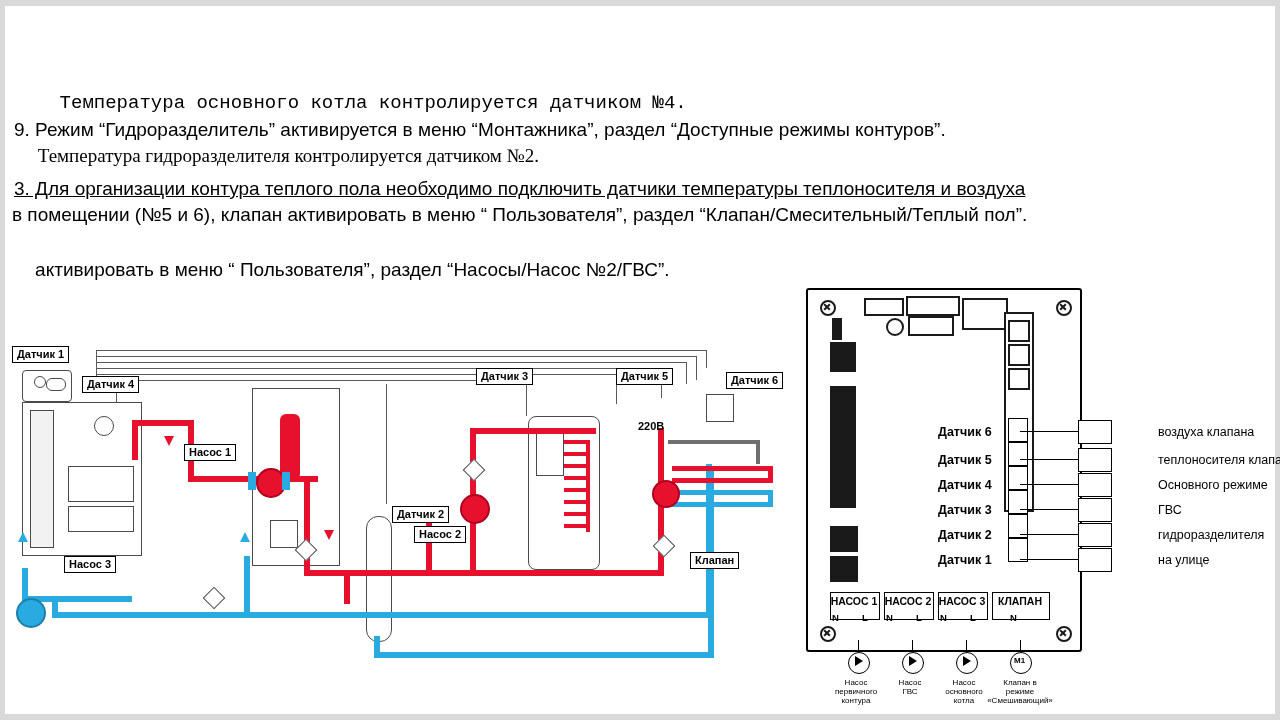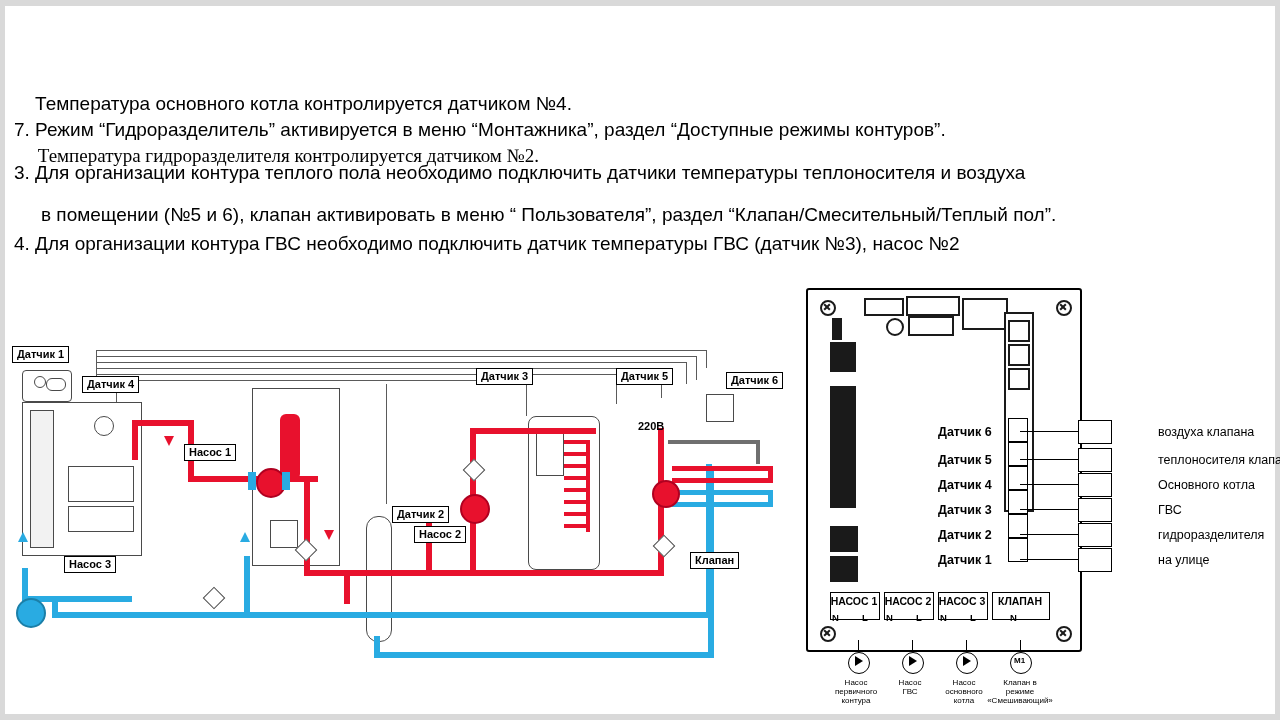--- a/index.html
+++ b/index.html
@@ -45,26 +45,26 @@
 </head>
 <body>
 
 <div class="frame">
   <div class="bar-top"></div>
   <div class="bar-bottom"></div>
   <div class="bar-left"></div>
   <div class="bar-right"></div>
 
 
-  <div class="txt" style="left:14px;top:91px;">    Температура основного котла контролируется датчиком №4.</div>
-  <div class="txt" style="left:14px;top:117px;">7. Режим “Гидроразделитель” активируется в меню “Монтажника”, раздел “Доступные режимы контуров”.</div>
+  <div class="txt" style="left:14px;top:91px;font-family:Liberation Mono, monospace;">    Температура основного котла контролируется датчиком №4.</div>
+  <div class="txt" style="left:14px;top:117px;">9. Режим “Гидроразделитель” активируется в меню “Монтажника”, раздел “Доступные режимы контуров”.</div>
   <div class="txt" style="left:14px;top:143px;font-family:Liberation Serif, serif;">     Температура гидроразделителя контролируется датчиком №2.</div>
-  <div class="txt" style="left:14px;top:160px;">3. Для организации контура теплого пола необходимо подключить датчики температуры теплоносителя и воздуха</div>
-  <div class="txt" style="left:12px;top:202px;margin-left:29px;">в помещении (№5 и 6), клапан активировать в меню “ Пользователя”, раздел “Клапан/Смесительный/Теплый пол”.</div>
-  <div class="txt" style="left:14px;top:231px;">4. Для организации контура ГВС необходимо подключить датчик температуры ГВС (датчик №3), насос №2</div>
+  <div class="txt" style="left:14px;top:176px;text-decoration:underline;">3. Для организации контура теплого пола необходимо подключить датчики температуры теплоносителя и воздуха</div>
+  <div class="txt" style="left:12px;top:202px;">в помещении (№5 и 6), клапан активировать в меню “ Пользователя”, раздел “Клапан/Смесительный/Теплый пол”.</div>
+  <div class="txt" style="left:14px;top:257px;">    активировать в меню “ Пользователя”, раздел “Насосы/Насос №2/ГВС”.</div>
 
   <div class="sch">
 
     <div class="pipe thin" style="left:88px;top:30px;width:610px;height:1px;"></div>
     <div class="pipe thin" style="left:88px;top:36px;width:600px;height:1px;"></div>
     <div class="pipe thin" style="left:88px;top:42px;width:590px;height:1px;"></div>
     <div class="pipe thin" style="left:88px;top:48px;width:565px;height:1px;"></div>
     <div class="pipe thin" style="left:88px;top:54px;width:520px;height:1px;"></div>
     <div class="pipe thin" style="left:88px;top:60px;width:430px;height:1px;"></div>
     <div class="pipe thin" style="left:88px;top:30px;width:1px;height:42px;"></div>
@@ -211,21 +211,21 @@
 
   <div class="sname" style="left:938px;top:425px;">Датчик 6</div>
   <div class="sname" style="left:938px;top:453px;">Датчик 5</div>
   <div class="sname" style="left:938px;top:478px;">Датчик 4</div>
   <div class="sname" style="left:938px;top:503px;">Датчик 3</div>
   <div class="sname" style="left:938px;top:528px;">Датчик 2</div>
   <div class="sname" style="left:938px;top:553px;">Датчик 1</div>
 
   <div class="sright" style="left:1114px;top:425px;">воздуха клапана</div>
   <div class="sright" style="left:1114px;top:453px;">теплоносителя клапана</div>
-  <div class="sright" style="left:1114px;top:478px;">Основного котла</div>
+  <div class="sright" style="left:1114px;top:478px;">Основного режиме</div>
   <div class="sright" style="left:1114px;top:503px;">ГВС</div>
   <div class="sright" style="left:1114px;top:528px;">гидроразделителя</div>
   <div class="sright" style="left:1114px;top:553px;">на улице</div>
 
   <div class="term" style="left:1078px;top:420px;width:32px;height:22px;"></div>
   <div class="term" style="left:1078px;top:448px;width:32px;height:22px;"></div>
   <div class="term" style="left:1078px;top:473px;width:32px;height:22px;"></div>
   <div class="term" style="left:1078px;top:498px;width:32px;height:22px;"></div>
   <div class="term" style="left:1078px;top:523px;width:32px;height:22px;"></div>
   <div class="term" style="left:1078px;top:548px;width:32px;height:22px;"></div>

